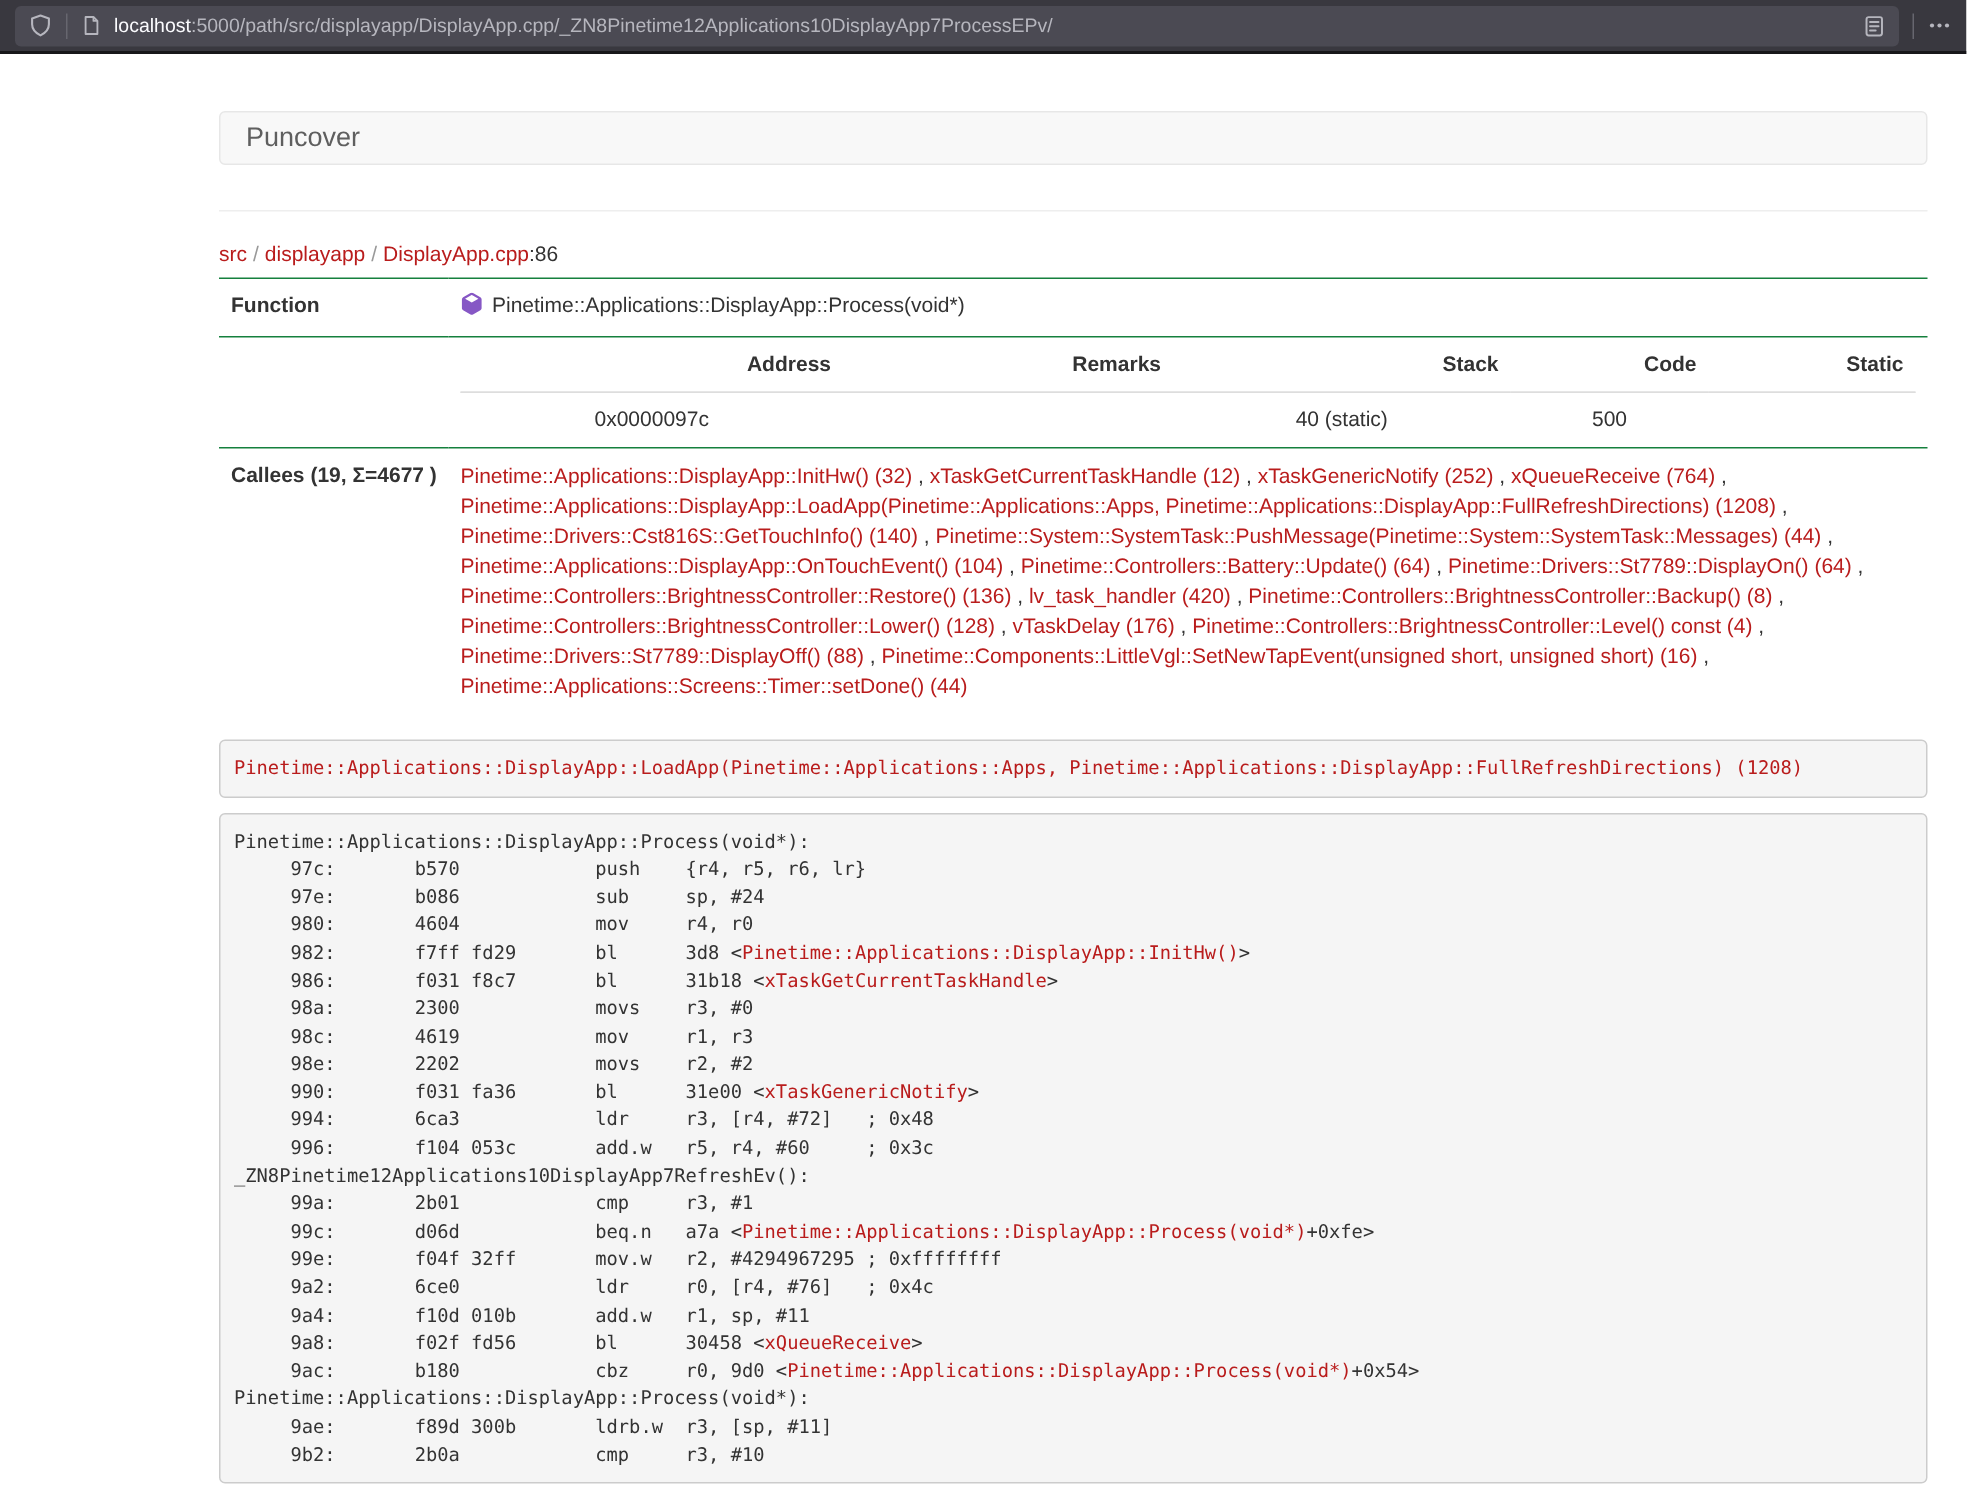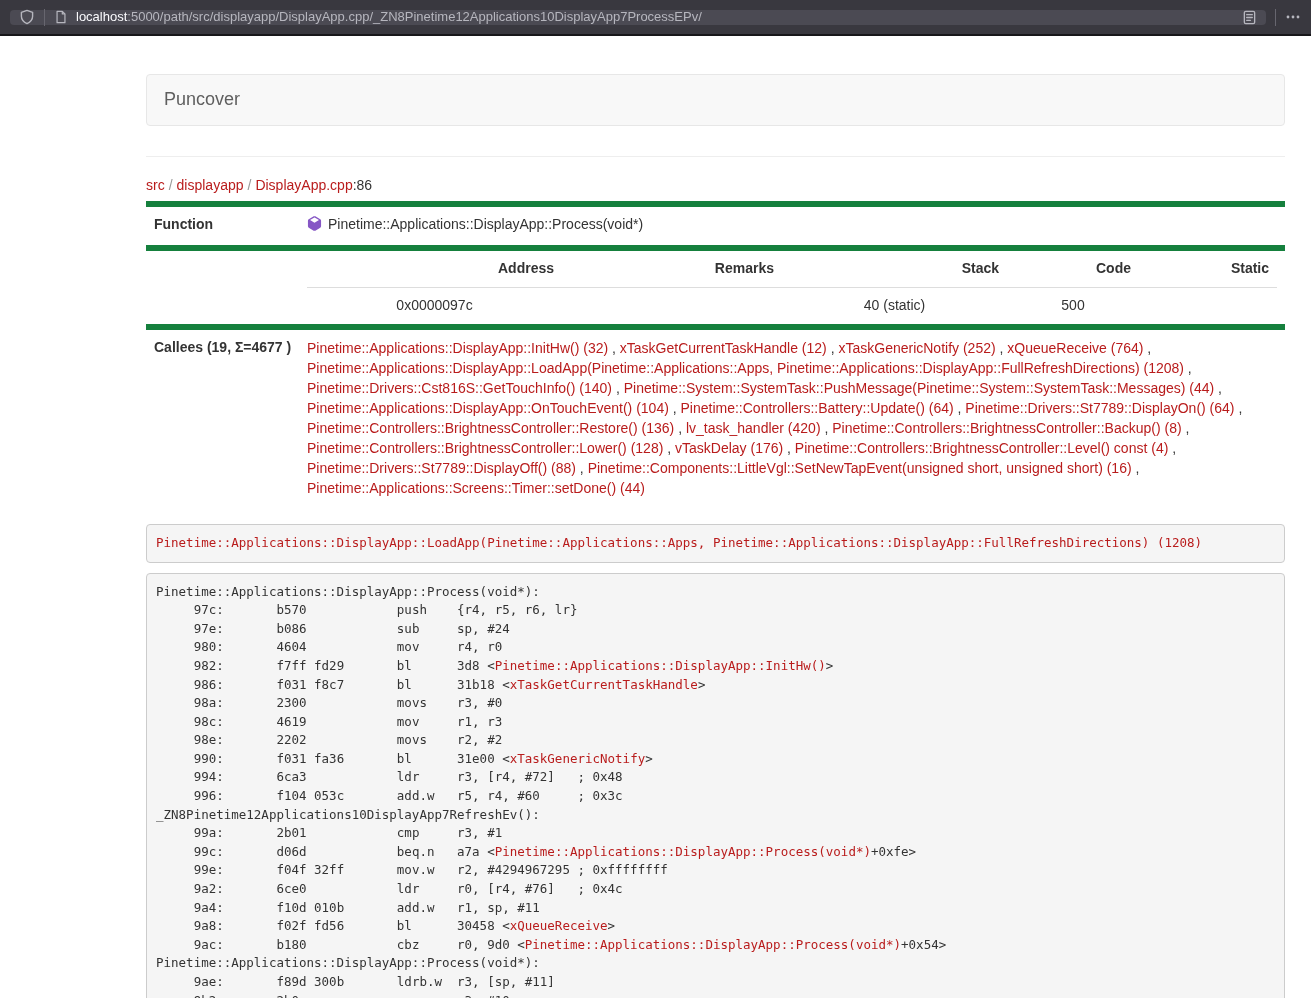--- a/index.html
+++ b/index.html
@@ -13,56 +13,56 @@
   a { color: #b91c1c; text-decoration: none; cursor: pointer; }
 
   
   .toolbar {
     height: 36px; background: #39383f;
     border-bottom: 2px solid #17171a;
     display: flex; align-items: center;
     padding: 0 10px;
   }
   .urlbar {
-    flex: 1; min-width: 0; height: 15px;
+    flex: 1; min-width: 0; height: 27px;
     background: #4b4a53; border-radius: 4px;
     display: flex; align-items: center;
     padding: 0 9px;
   }
   .tb-icon { display: inline-flex; align-items: center; justify-content: center; flex: 0 0 auto; }
   .vsep { width: 1px; height: 17px; background: #67666f; margin: 0 9px; flex: 0 0 auto; }
   .url-text {
     font-size: 13px; color: #b6b6be;
     white-space: nowrap; overflow: hidden;
     flex: 1; min-width: 0; margin-left: 8px;
   }
   .url-host { color: #fbfbfe; }
   .toolbar-right { display: flex; align-items: center; flex: 0 0 auto; }
 
   
   .container { margin-left: 146px; width: 1139px; padding-top: 38px; }
 
   .navbar {
-    height: 52px; background: #f8f8f8;
+    height: 36px; background: #f8f8f8;
     border: 1px solid #e7e7e7; border-radius: 4px;
     display: flex; align-items: center; padding: 0 17px;
     margin-bottom: 30px;
   }
   .brand { font-size: 18px; color: #5f5f5f; }
 
   hr.page-divider { border: none; border-top: 1px solid #eeeeee; margin: 0 0 18px 0; }
 
   .breadcrumb { margin-bottom: 6px; line-height: 20px; }
   .crumb-sep { color: #999999; padding: 0 4px; }
   .crumb-suffix { color: #333333; }
 
   table.main { width: 100%; border-collapse: collapse; table-layout: fixed; }
   table.main > tbody > tr > th,
   table.main > tbody > tr > td {
-    border-top: 6px solid #15803d;
+    border-top: 1px solid #15803d;
     padding: 8px; text-align: left; vertical-align: top;
   }
   table.main > tbody > tr > td.nest { padding: 0 8px; }
   th.rowlabel { font-weight: bold; white-space: nowrap; }
 
   table.inner { width: 100%; border-collapse: collapse; table-layout: fixed; }
   table.inner th {
     font-weight: bold; text-align: right; padding: 8px;
     border-bottom: 1px solid #dddddd;
   }

